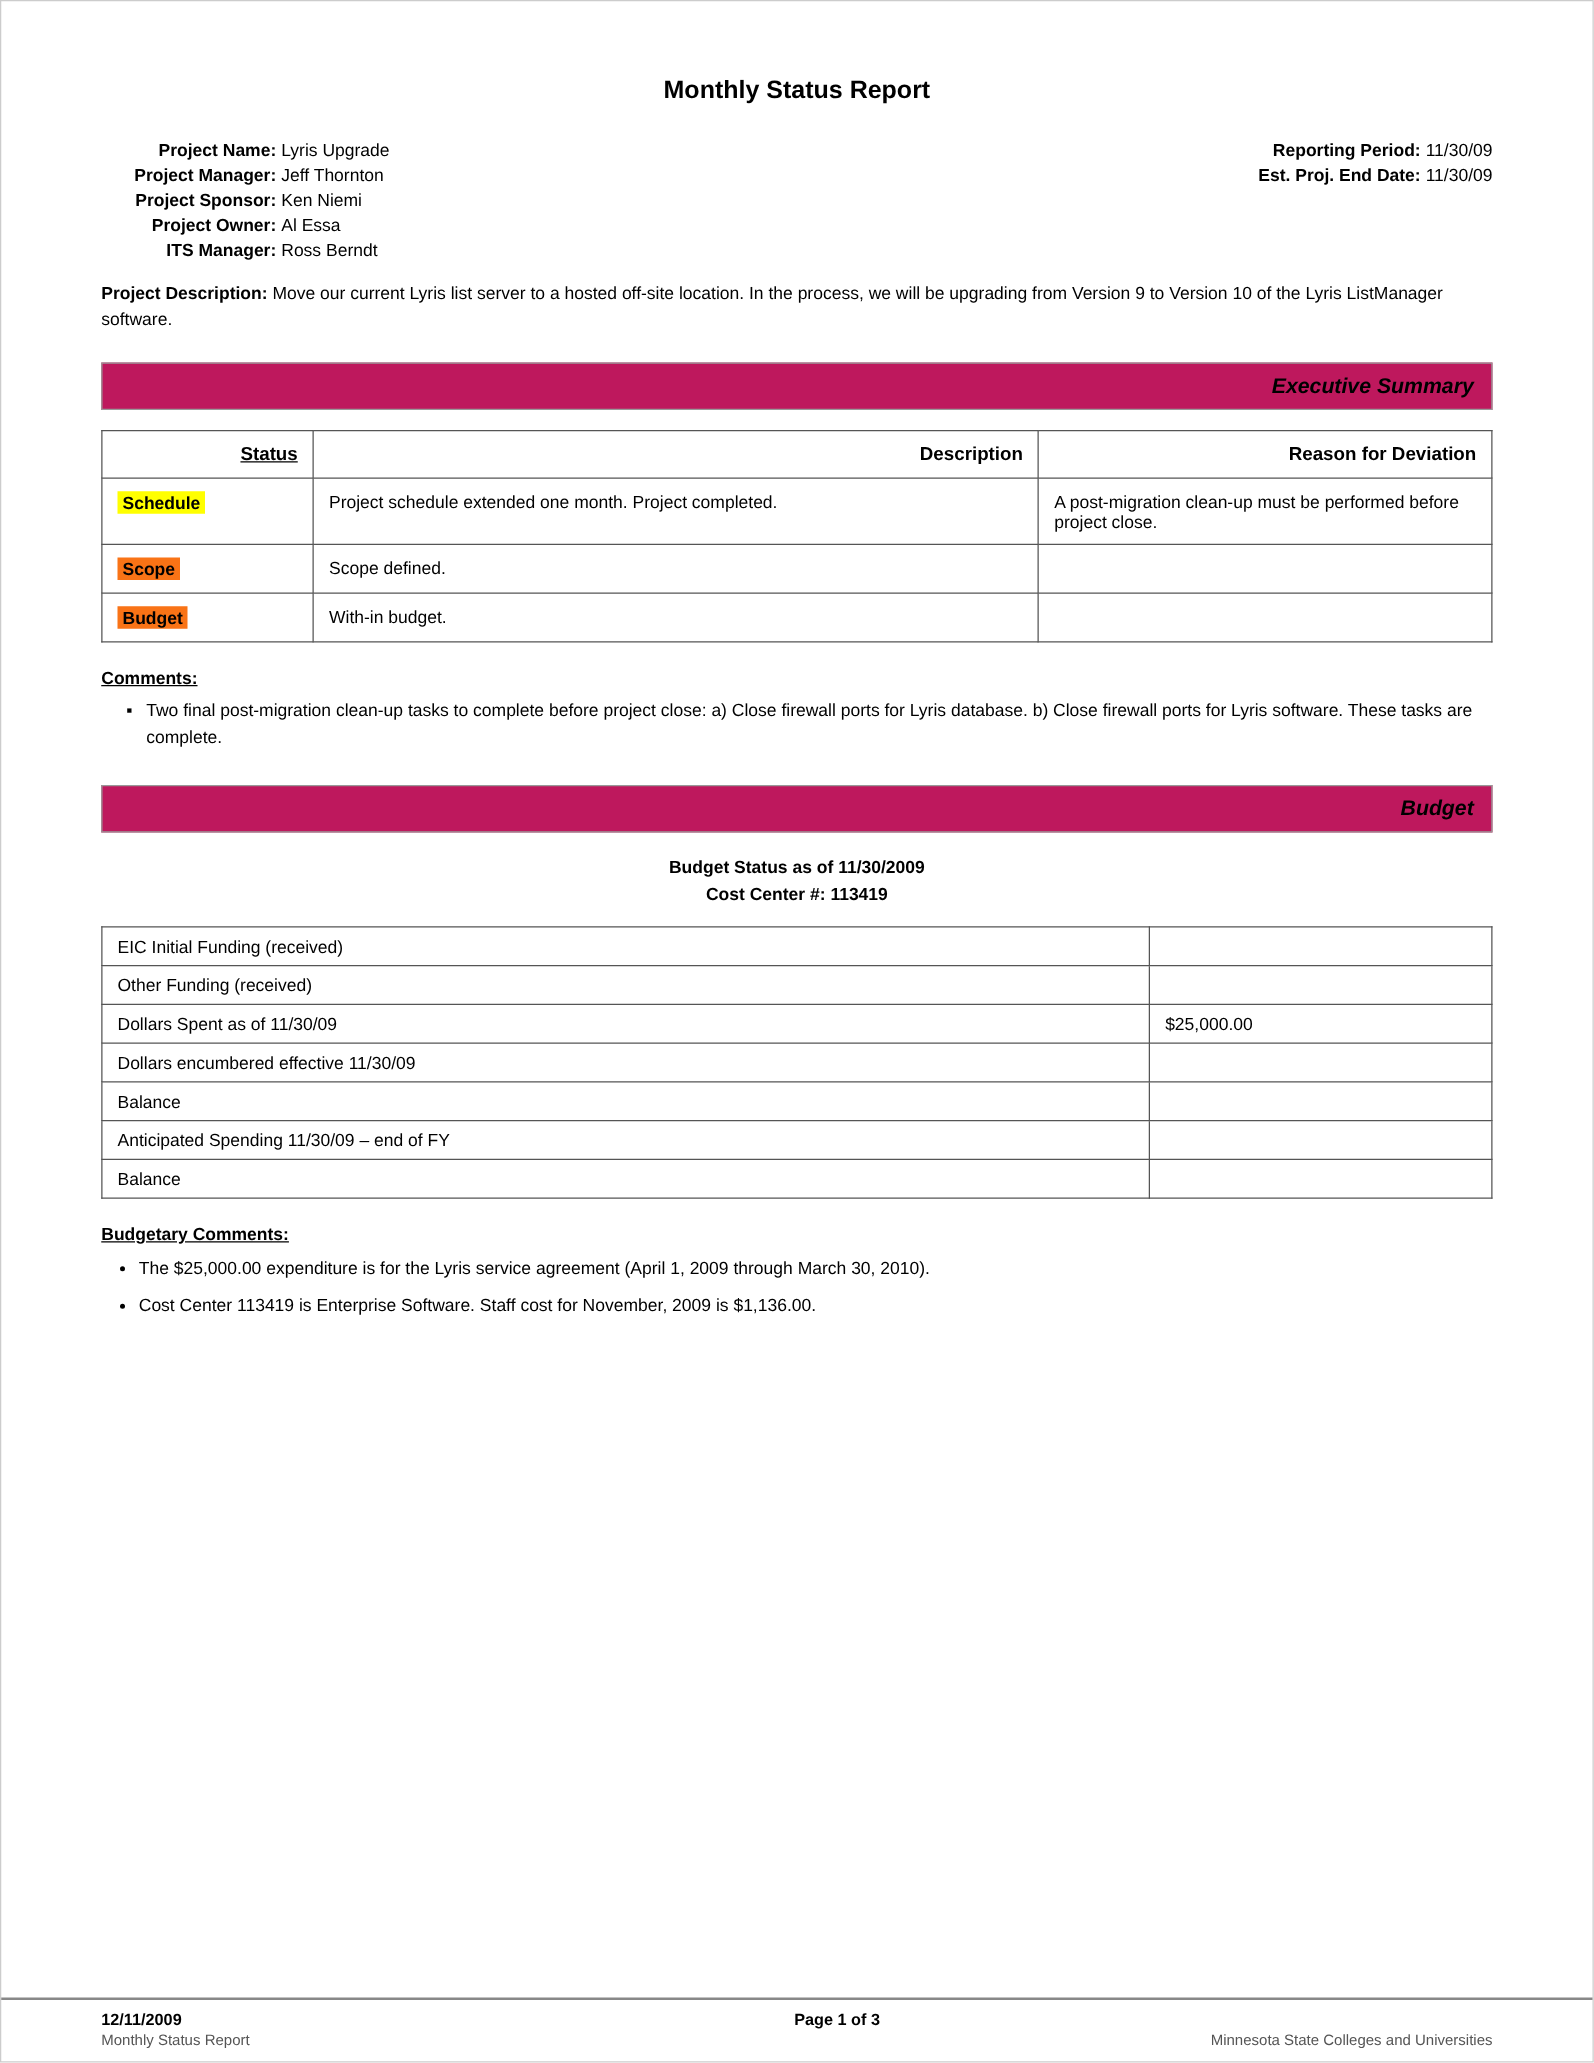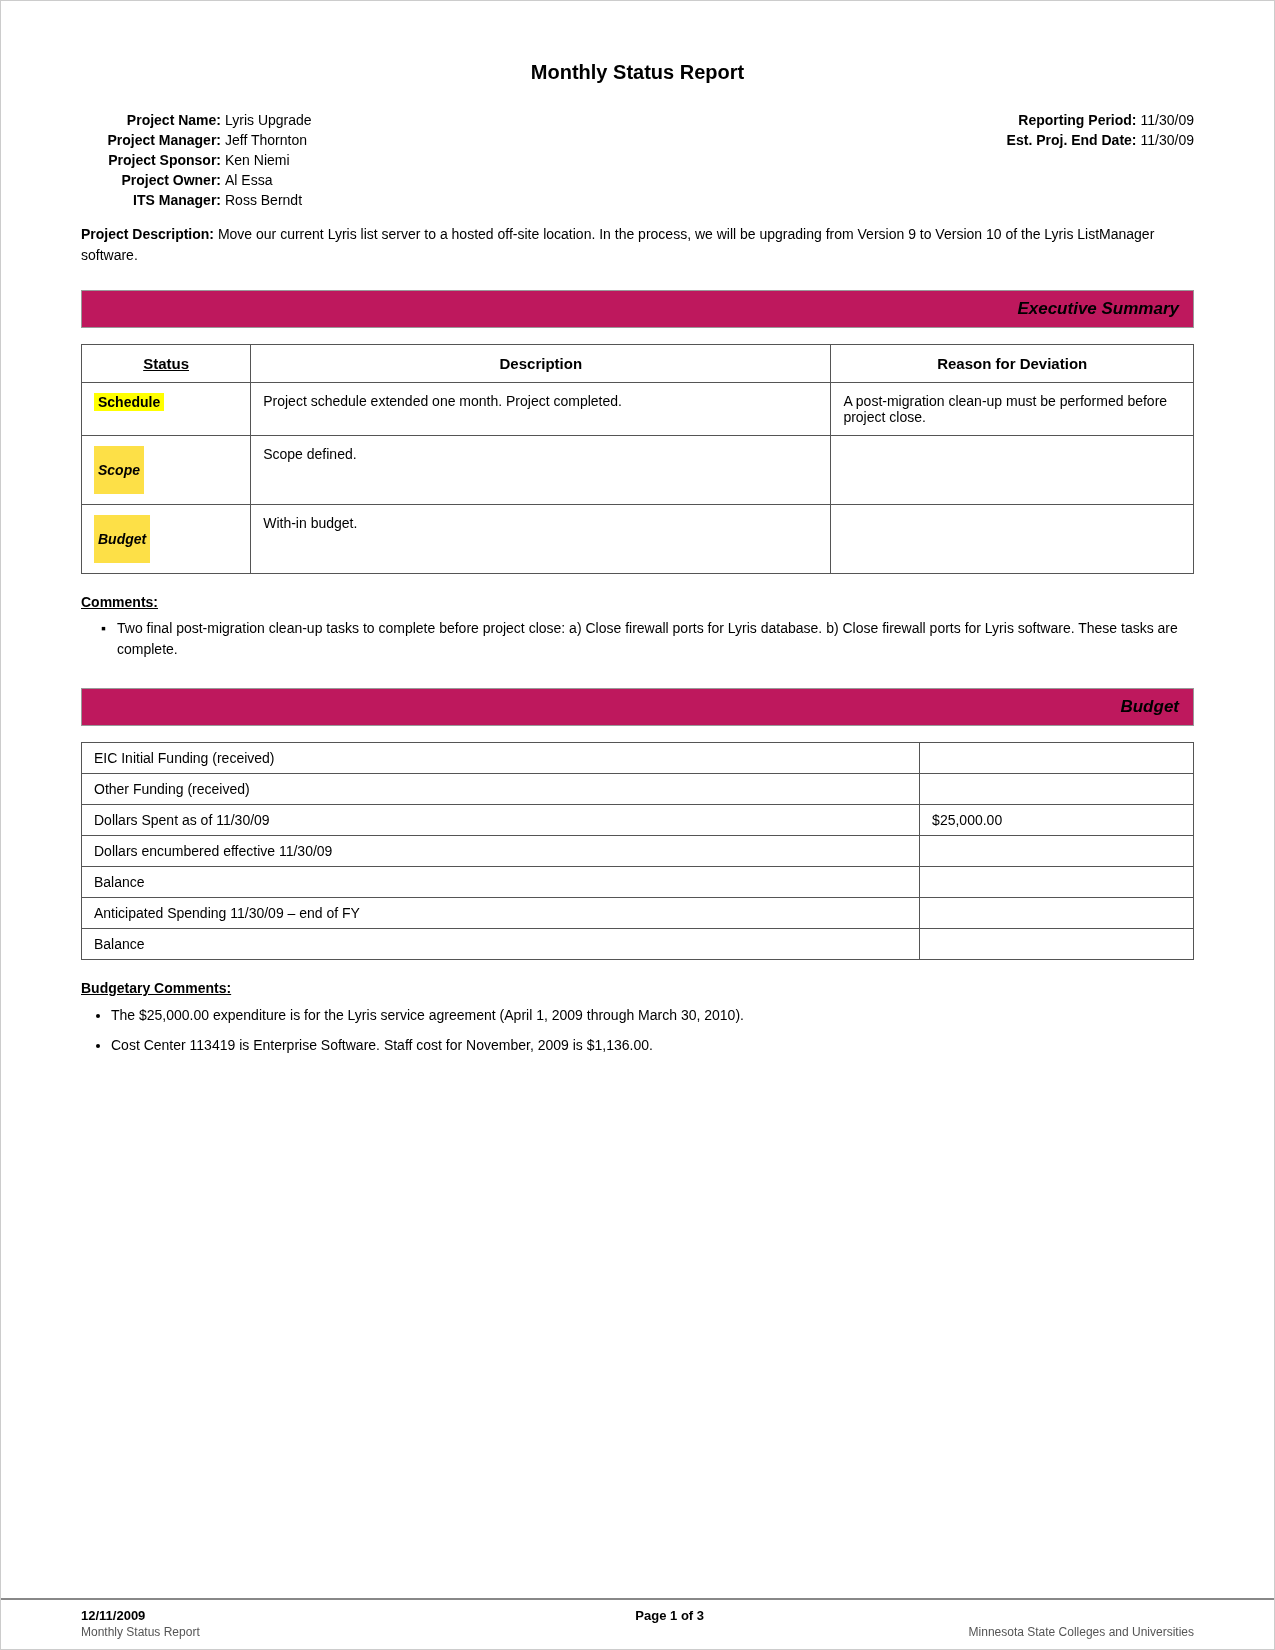--- a/index.html
+++ b/index.html
@@ -78,40 +78,40 @@
     }
     .exec-summary-table th, .exec-summary-table td {
       border: 1px solid #555;
       padding: 10px 12px;
       vertical-align: top;
     }
     .exec-summary-table thead th {
       font-weight: bold;
       font-size: 15px;
       background: #fff;
+      text-align: right;
     }
     .exec-summary-table thead th:first-child {
       text-decoration: underline;
     }
     .col-status { width: 140px; }
     .col-description { width: 480px; }
     .col-reason { width: 300px; }
     .status-badge-yellow {
       background-color: #ffff00;
       font-weight: bold;
       display: inline-block;
       padding: 1px 4px;
     }
     .status-badge-green {
-      background-color: #fde047;
+      background-color: #f97316;
       font-weight: bold;
       display: inline-block;
-      padding: 16px 4px;
+      padding: 1px 4px;
       color: #000;
-      font-style: italic;
     }
     .comments-section {
       margin-bottom: 28px;
     }
     .comments-label {
       font-weight: bold;
       text-decoration: underline;
       margin-bottom: 8px;
     }
     .comments-list {
@@ -293,20 +293,24 @@
     <div class="comments-label">Comments:</div>
     <ul class="comments-list">
       <li>Two final post-migration clean-up tasks to complete before project close:  a) Close firewall ports for Lyris database.  b) Close firewall ports for Lyris software.  These tasks are complete.</li>
     </ul>
   </div>
 
   <div class="section-header">
     <span class="section-header-title">Budget</span>
   </div>
 
+  <div class="budget-status-header">
+    <div>Budget Status as of 11/30/2009</div>
+    <div>Cost Center #: 113419</div>
+  </div>
 
   <table class="budget-table">
     <tbody>
       <tr>
         <td class="bold-cell">EIC Initial Funding (received)</td>
         <td></td>
       </tr>
       <tr>
         <td class="bold-cell">Other Funding (received)</td>
         <td></td>

